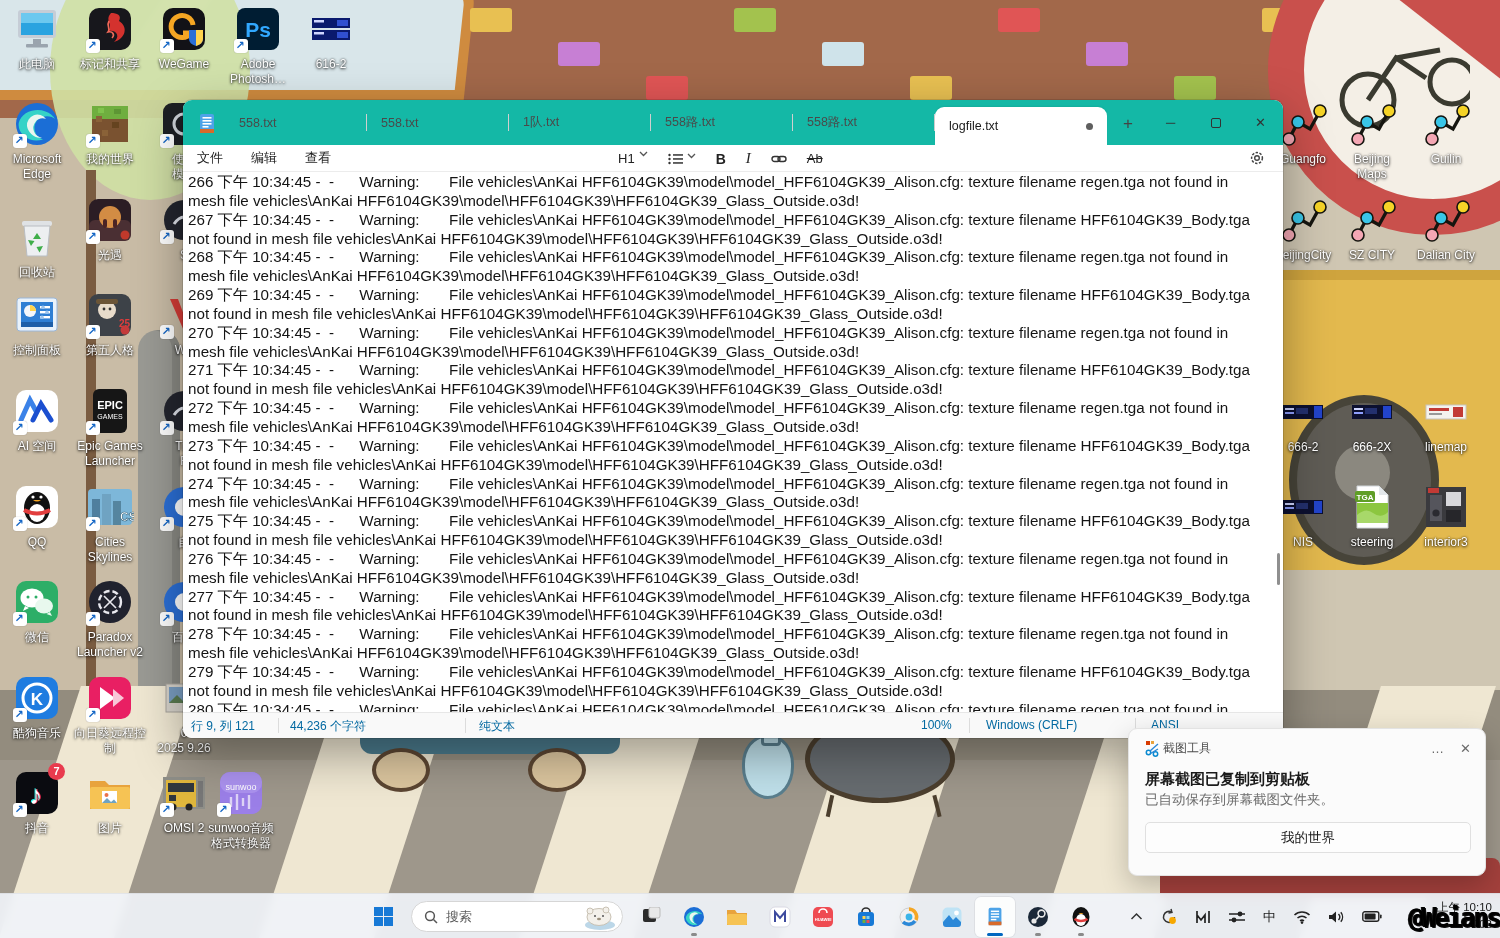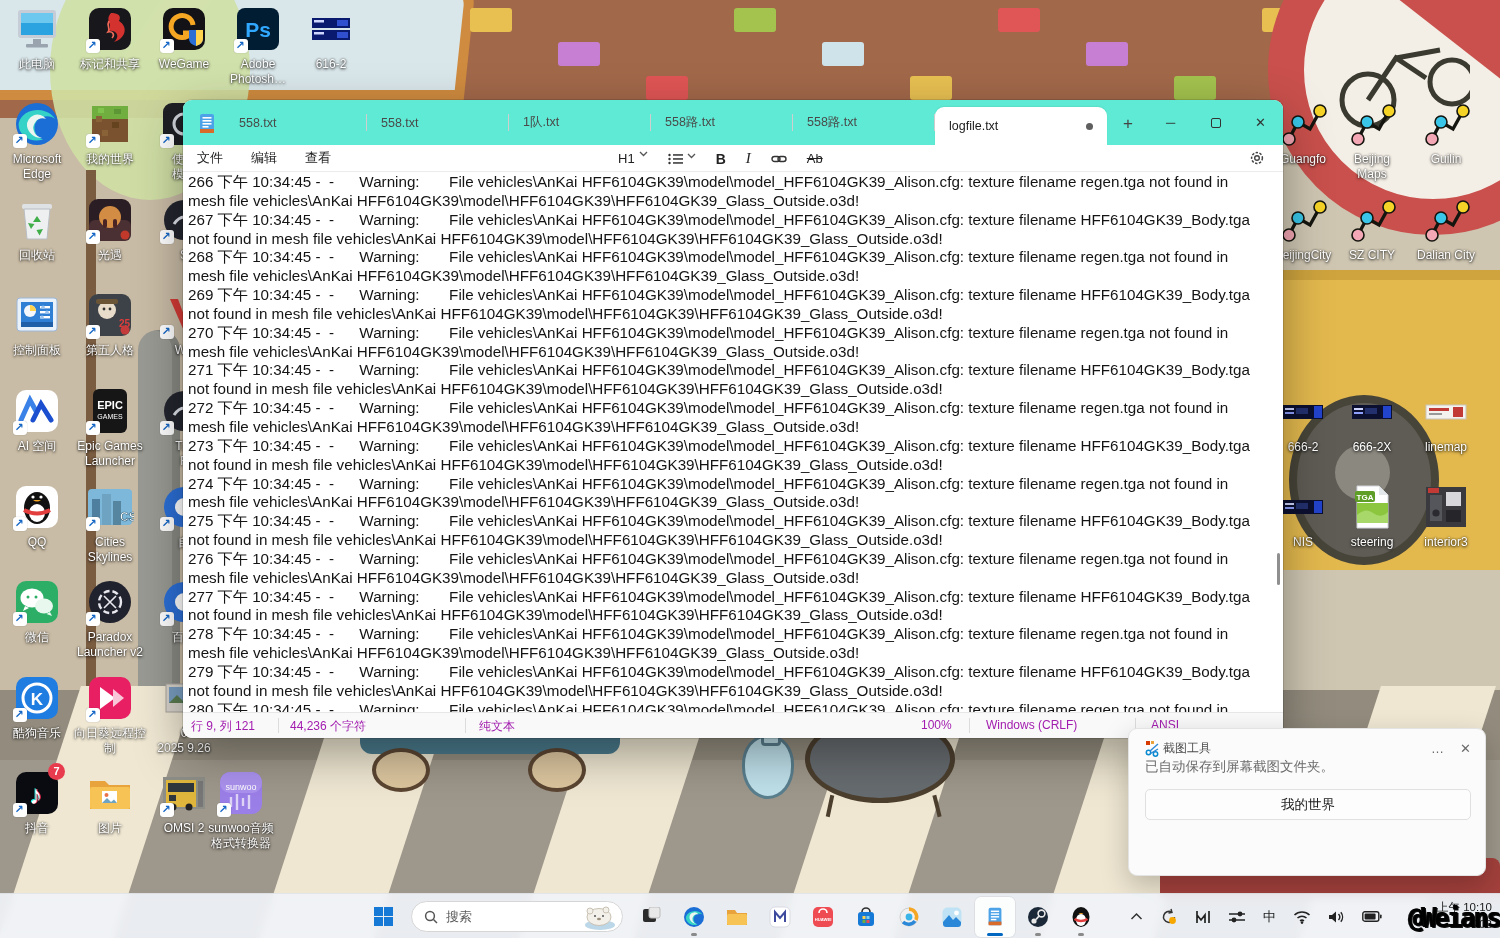--- a/index.html
+++ b/index.html
@@ -38,21 +38,21 @@
   .dicon { position:absolute; width:74px; text-align:center; z-index:2; }
   .dicon .art { position:relative; width:48px; height:48px; margin:0 auto; }
   .dicon .art svg { width:48px; height:48px; display:block; }
   .dicon .lbl { margin-top:4px; font-size:12px; line-height:1.22; color:#fff; text-shadow:0 1px 3px rgba(0,0,0,.85),0 0 2px rgba(0,0,0,.6); white-space:pre-line; word-break:break-word; }
   .dicon .arrow { position:absolute; left:0; bottom:0; width:14px; height:14px; background:#fff; border-radius:3px; box-shadow:0 0 1px rgba(0,0,0,.4); }
   .dicon .arrow:before { content:"\2197"; position:absolute; left:1.5px; top:-0.5px; font-size:11px; font-weight:bold; color:#1567c6; }
   .dicon .badge { position:absolute; right:-4px; top:-6px; min-width:17px; height:17px; border-radius:9px; background:#e93b4e; color:#fff; font-size:11px; font-weight:bold; line-height:17px; padding:0 2px; }
 
   
   .np { position:absolute; left:183px; top:100px; width:1100px; height:638px; z-index:5; background:#fff; border-radius:9px; box-shadow:0 16px 48px rgba(0,0,0,.35), 0 0 0 1px rgba(0,0,0,.12); display:flex; flex-direction:column; overflow:hidden; }
-  .np-titlebar { height:45px; background:#5eead4; display:flex; align-items:flex-end; flex:0 0 auto; }
+  .np-titlebar { height:45px; background:#14b8a6; display:flex; align-items:flex-end; flex:0 0 auto; }
   .np-appicon { width:24px; height:24px; margin:0 6px 9px 12px; }
   .np-tabs { display:flex; align-items:flex-end; height:45px; }
   .np-tab { position:relative; width:142px; height:45px; display:flex; align-items:center; padding:0 14px; font-size:12.5px; color:#4a4a4a; }
   .np-tab .sep { position:absolute; right:0; top:14px; width:1px; height:17px; background:#cfcfcf; }
   .np-tab.active { width:172px; height:38px; background:#fff; border-radius:9px 9px 0 0; color:#1a1a1a; box-shadow:0 -1px 2px rgba(0,0,0,.06); }
   .np-tab.active .dirty { margin-left:auto; width:7px; height:7px; border-radius:50%; background:#5f5f5f; }
   .np-newtab { width:34px; height:34px; margin:0 0 4px 4px; display:flex; align-items:center; justify-content:center; font-size:17px; color:#444; border-radius:6px; }
   .np-caption { margin-left:auto; display:flex; height:45px; }
   .np-cbtn { width:45px; height:45px; display:flex; align-items:center; justify-content:center; color:#333; font-size:13px; }
   .np-cbtn .sq { width:10px; height:10px; border:1.2px solid #333; border-radius:2px; }
@@ -61,21 +61,21 @@
   .np-fmt { position:absolute; left:435px; top:0; height:27px; display:flex; align-items:center; gap:20px; color:#222; }
   .np-fmt .grp { display:flex; align-items:flex-start; gap:4px; font-size:13px; }
   .np-fmt svg { display:block; }
   .np-fmt .b { font-weight:bold; font-size:14px; }
   .np-fmt .i { font-style:italic; font-family:"Liberation Serif",serif; font-size:15px; }
   .np-fmt .ab { font-size:13px; text-decoration:line-through; }
   .np-gear { position:absolute; right:18px; top:5px; }
   .np-body { position:relative; flex:1 1 auto; overflow:hidden; background:#fff; }
   .np-text { position:absolute; left:5px; top:1px; width:1077px; font-size:15.2px; line-height:18.85px; color:#141414; white-space:pre-wrap; word-break:normal; overflow-wrap:break-word; }
   .np-scroll { position:absolute; right:3px; top:381px; width:3px; height:32px; background:#8f8f8f; border-radius:2px; }
-  .np-status { height:26px; flex:0 0 auto; background:#f9f9f9; border-top:1px solid #e7e7e7; position:relative; font-size:12px; color:#a21caf;padding-left:16px; }
+  .np-status { height:26px; flex:0 0 auto; background:#f9f9f9; border-top:1px solid #e7e7e7; position:relative; font-size:12px; color:#0369a1;padding-left:16px; }
   .np-status span { position:absolute; top:5px; white-space:nowrap; }
   .np-status .dv { position:absolute; top:5px; width:1px; height:15px; background:#dcdcdc; }
 
   
   .toast { position:absolute; left:1128px; top:728px; width:358px; height:148px; z-index:8; background:#fbfbfb; border:1px solid #e3e3e3; border-radius:9px; box-shadow:0 10px 28px rgba(0,0,0,.22); }
   .toast-head { display:flex; align-items:center; padding:11px 14px 0 16px; }
   .toast-app { font-size:12px; color:#4d4d4d; margin-left:1px; }
   .toast-actions { margin-left:auto; display:flex; gap:16px; color:#6a6a6a; font-size:13px; }
   .toast-title { padding:13px 16px 1px; font-size:15px; font-weight:bold; color:#1a1a1a; }
   .toast-sub { padding:1px 16px; font-size:13.5px; color:#6b6b6b; }
@@ -242,21 +242,21 @@
       <div class="art">
         <svg viewBox="0 0 48 48">
           <rect x="3" y="3" width="42" height="42" rx="9" fill="#1d1f24"></rect>
           <circle cx="24" cy="24" r="10" fill="none" stroke="#cfd3da" stroke-width="3"></circle>
         </svg>
         <span class="arrow"></span>
       </div>
                    <div class="lbl">使命
 模拟</div>
     </div>
-    <div class="dicon" style="left: 0px; top: 196px; font-family: Liberation Serif, serif;">
+    <div class="dicon" style="left: 0px; top: 213px; font-family: Liberation Serif, serif;">
       <div class="art">
         <svg viewBox="0 0 48 48">
           <rect x="9" y="8" width="30" height="5" rx="2" fill="#dfe2e5"></rect>
           <path d="M11 13 h26 l-3 30 h-20z" fill="#edeff1" stroke="#b9bdc2"></path>
           <path d="M24 20 l4 6 h-8z" fill="#3fae49"></path>
           <path d="M18 33 l-3 -6 6.5 1z" fill="#3fae49"></path>
           <path d="M30 33 l-6.5 1 3 5.5z" fill="#3fae49"></path>
         </svg>
       </div>
                    <div class="lbl">回收站</div>
@@ -778,20 +778,21 @@
       <circle cx="3.5" cy="12.5" r="2.2" fill="none" stroke="#0b8ad0" stroke-width="1.5"></circle>
       <circle cx="10.5" cy="14" r="2.2" fill="none" stroke="#0b8ad0" stroke-width="1.5"></circle>
       <path d="M5 11 L13 4 M5.5 13.5 L13 9" stroke="#2b88d8" stroke-width="1.4"></path>
     </svg>
     <span class="toast-app">截图工具</span>
     <span class="toast-actions">
       <span>…</span>
       <span>✕</span>
     </span>
   </div>
+  <div class="toast-title">屏幕截图已复制到剪贴板</div>
   <div class="toast-sub">已自动保存到屏幕截图文件夹。</div>
   <div class="toast-btn">我的世界</div>
 </div>
 
 <div class="tb">
   <div class="tb-center">
     <div class="tb-btn">
       <svg width="19" height="19" viewBox="0 0 19 19">
           <rect x="0" y="0" width="9" height="9" fill="#1779d6"></rect>
           <rect x="10" y="0" width="9" height="9" fill="#1779d6"></rect>

